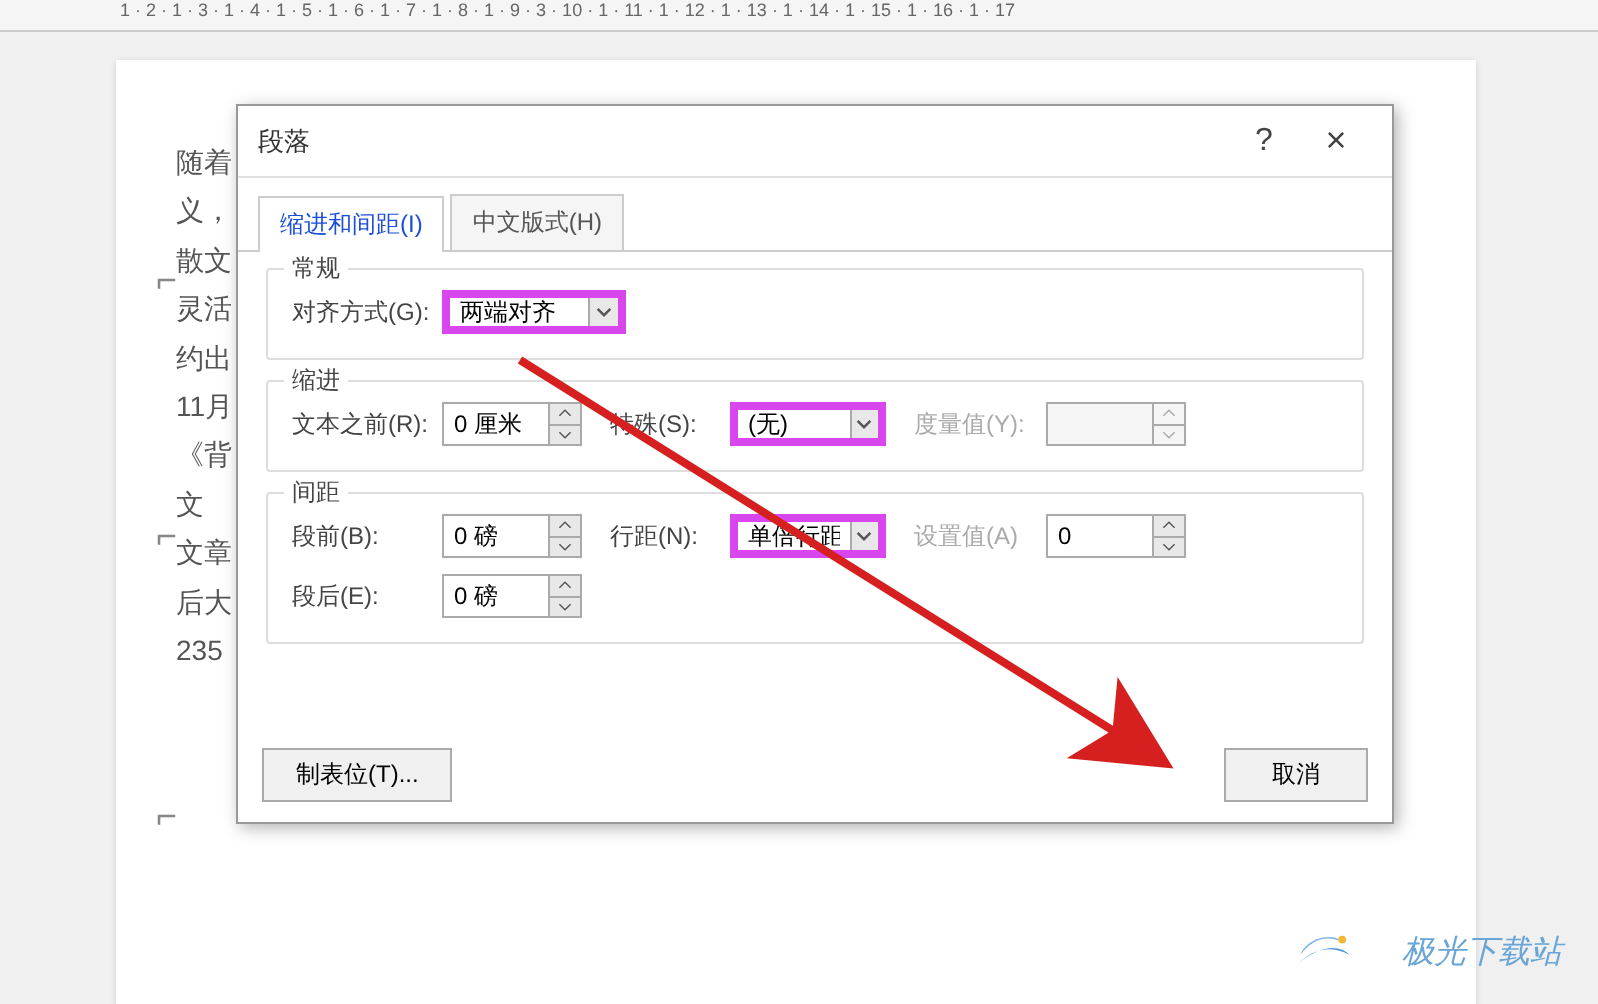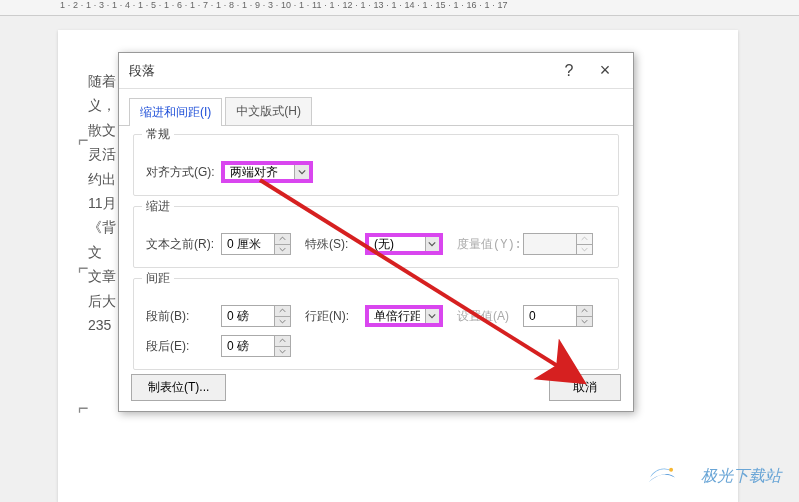--- a/index.html
+++ b/index.html
@@ -4,32 +4,32 @@
 <style>
 * { box-sizing: border-box; margin: 0; padding: 0; }
 body { font-family: "Microsoft YaHei", "SimSun", Arial, sans-serif; font-size: 12px; background: #f0f0f0; width: 799px; height: 502px; overflow: hidden; position: relative; }
 .ruler { position: absolute; top: 0; left: 0; right: 0; height: 16px; background: #f5f5f5; border-bottom: 1px solid #ccc; font-size: 9px; color: #666; white-space: nowrap; overflow: hidden; padding-left: 60px; letter-spacing: 0; }
 .ruler span { display: inline-block; }
 
 .document { position: absolute; top: 30px; left: 58px; width: 680px; bottom: 0; background: #fff; box-shadow: 0 1px 3px rgba(0,0,0,0.15); padding: 40px 30px 30px 30px; color: #333; }
 .doc-text { margin-left: 0; font-size: 14px; line-height: 1.6; color: #555; }
 .doc-text div { margin-bottom: 2px; }
 
-.dialog { position: absolute; top: 52px; left: 118px; width: 516px; height: 360px; background: #fff; border: 1px solid #999; box-shadow: 2px 2px 8px rgba(0,0,0,0.3); }
+.dialog { position: absolute; top: 52px; left: 118px; width: 579px; height: 360px; background: #fff; border: 1px solid #999; box-shadow: 2px 2px 8px rgba(0,0,0,0.3); }
 .titlebar { height: 36px; display: flex; align-items: center; padding: 0 10px; border-bottom: 1px solid #e0e0e0; }
 .titlebar .title { flex: 1; font-size: 13px; color: #333; }
 .titlebar .help { width: 36px; text-align: center; font-size: 16px; color: #444; cursor: pointer; }
 .titlebar .close { width: 36px; text-align: center; font-size: 18px; color: #444; cursor: pointer; }
 
 .tabs { display: flex; padding: 8px 10px 0 10px; border-bottom: 1px solid #ccc; }
 .tab { padding: 5px 10px; border: 1px solid #ccc; border-bottom: none; background: #f5f5f5; margin-right: 3px; font-size: 12px; cursor: pointer; color: #555; position: relative; }
 .tab.active { background: #fff; color: #1d4ed8; top: 1px; }
 
 .content { padding: 8px 14px; }
-.group { border: 1px solid #ddd; border-radius: 2px; padding: 26px 12px 12px 12px; margin-bottom: 10px; position: relative; }
+.group { border: 1px solid #ddd; border-radius: 2px; padding: 10px 12px 12px 12px; margin-bottom: 10px; position: relative; }
 .group .legend { position: absolute; top: -9px; left: 8px; background: #fff; padding: 0 4px; font-size: 12px; color: #444; }
 .row { display: flex; align-items: center; margin-bottom: 8px; }
 .row:last-child { margin-bottom: 0; }
 .label { width: 75px; font-size: 12px; color: #444; }
 
 .combo { display: inline-flex; align-items: stretch; border: 4px solid #d946ef; height: 22px; background: #fff; }
 .combo input { border: none; padding: 0 5px; font-size: 12px; outline: none; width: 100%; }
 .combo .arrow { width: 18px; background: #e8e8e8; border-left: 1px solid #aaa; display: flex; align-items: center; justify-content: center; cursor: pointer; }
 .combo .arrow svg { width: 8px; height: 8px; }
 
@@ -132,21 +132,21 @@
         </div>
         <div class="label" style="width:60px; margin-left:14px;">特殊(S):</div>
         <div class="combo" style="width:78px;">
           <input readonly="" value="(无)" style="">
           <div class="arrow">
               <svg viewBox="0 0 10 10">
                 <path d="M1 3 L5 7 L9 3" fill="none" stroke="#555" stroke-width="1.5"></path>
               </svg>
             </div>
         </div>
-        <div class="label disabled-label" style="width:66px; margin-left:14px;font-family:Liberation Mono, monospace;">度量值(Y):</div>
+        <div class="label disabled-label" style="width:66px; margin-left:14px;">度量值(Y):</div>
         <div class="spinner disabled">
           <input disabled="" value="" style="">
           <div class="spins">
               <div class="up">
                 <svg viewBox="0 0 10 6">
                   <path d="M1 5 L5 1 L9 5" fill="none" stroke="#aaa"></path>
                 </svg>
               </div>
               <div class="down">
                 <svg viewBox="0 0 10 6">

